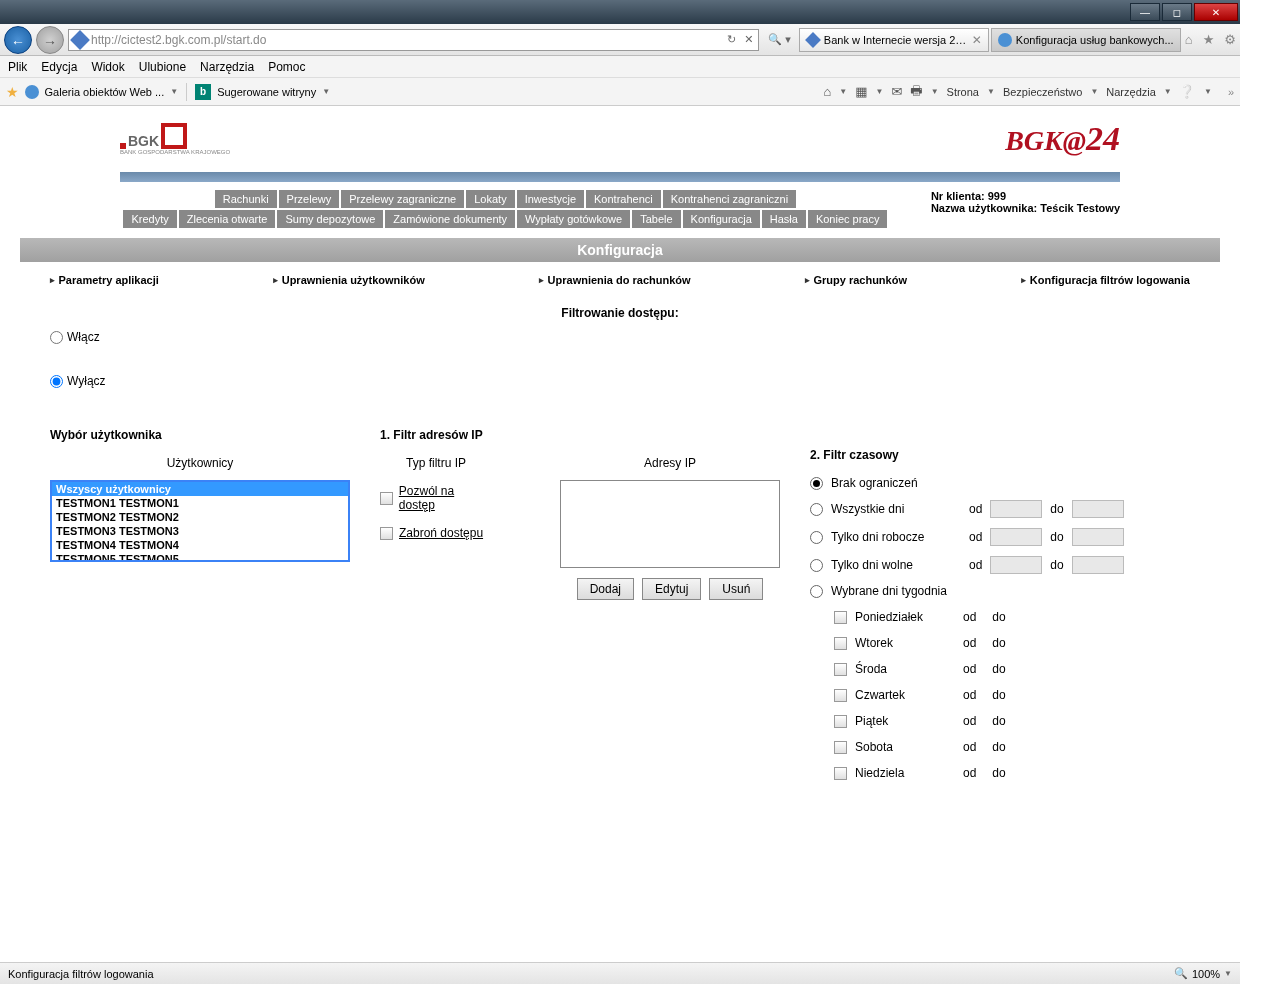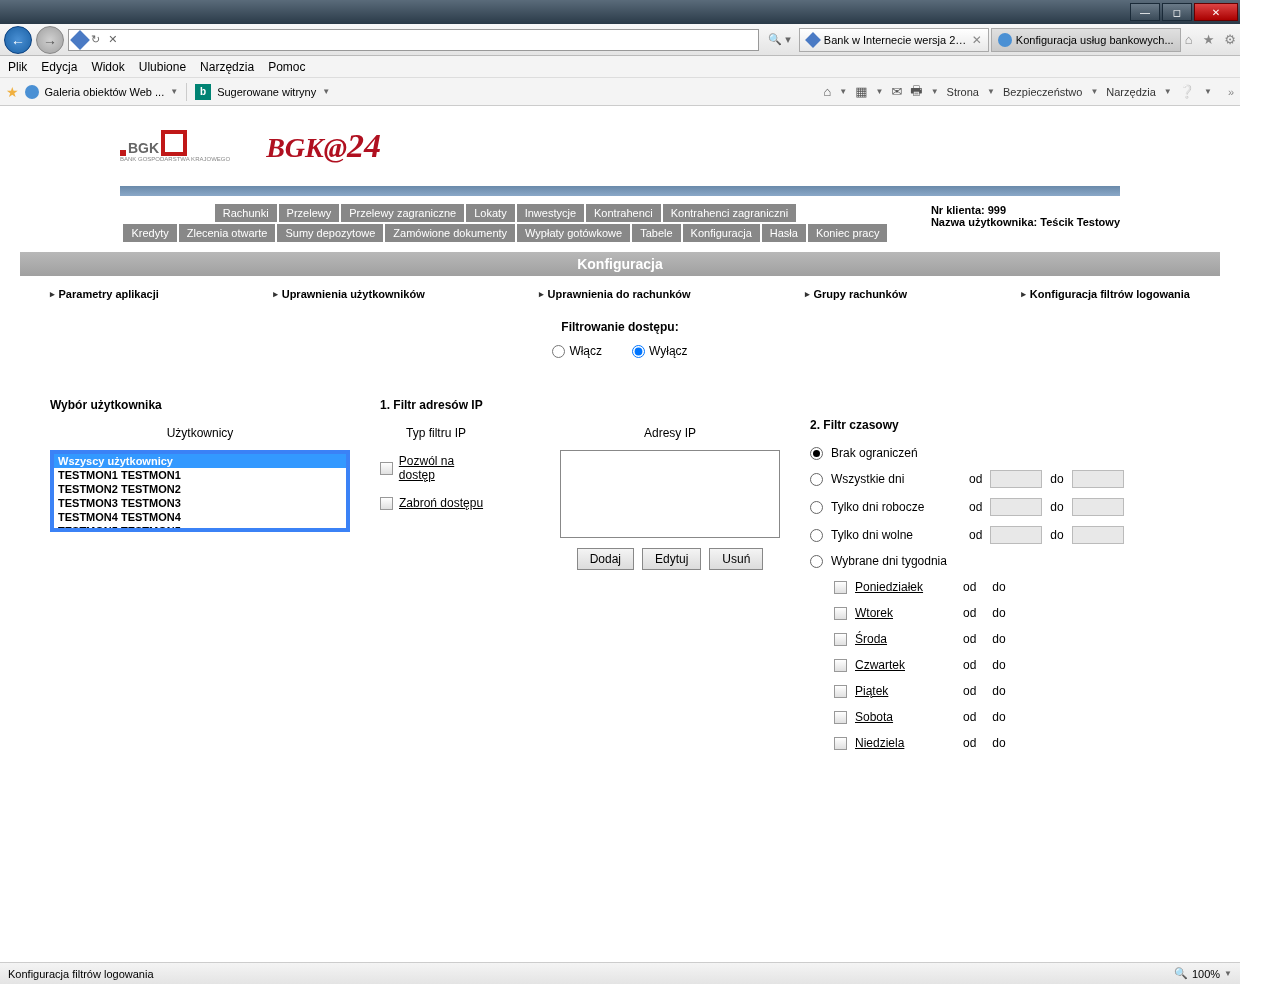--- a/index.html
+++ b/index.html
@@ -37,21 +37,21 @@
 .favbar { height: 28px; background: #f4f4f4; border-bottom: 1px solid #ccc; display: flex; align-items: center; padding: 0 6px; gap: 6px; font-size: 11px; }
 .favbar .star { color: #f0b040; font-size: 14px; }
 .favbar .sep { width: 1px; height: 18px; background: #ccc; margin: 0 2px; }
 .favbar .bing { width: 16px; height: 16px; background: #008373; color: #fff; display: flex; align-items: center; justify-content: center; font-size: 10px; font-weight: bold; }
 .favbar .right { margin-left: auto; display: flex; align-items: center; gap: 8px; color: #333; }
 .favbar .right .drop { font-size: 8px; color: #666; }
 .favbar .ico { font-size: 13px; color: #555; }
 
 
 .page { flex: 1; overflow: auto; background: #fff; }
-.banner { margin: 15px auto; width: 1000px; padding: 6px 0; display: flex; align-items: center; justify-content: flex-start; gap: 36px; }
+.banner { margin: 8px auto; width: 1000px; padding: 6px 0; display: flex; align-items: center; justify-content: space-between; gap: 36px; }
 .logo-left { display: flex; align-items: flex-end; gap: 4px; }
 .logo-sq { width: 26px; height: 26px; border: 4px solid #c01818; position: relative; }
 .logo-txt { font-size: 14px; font-weight: bold; color: #666; }
 .logo-sub { font-size: 6px; color: #888; }
 .logo-right { font-family: 'Times New Roman', serif; font-size: 28px; font-weight: bold; color: #b01020; font-style: italic; }
 .logo-right .at { color: #b01020; }
 .logo-right .num { color: #b01020; font-size: 34px; }
 .bannerbar { height: 10px; background: linear-gradient(#6a8aaa,#8aa8c8); width: 1000px; margin: 0 auto; }
 
 .navrow { width: 1000px; margin: 8px auto 2px; }
@@ -61,31 +61,31 @@
 .nav-area { display: flex; align-items: flex-start; gap: 40px; }
 
 .bigbar { width: 1200px; margin: 10px auto 0; height: 24px; background: linear-gradient(#b8b8b8,#a0a0a0); color: #fff; font-weight: bold; font-size: 14px; display: flex; align-items: center; justify-content: center; }
 
 .subnav { width: 1140px; margin: 12px auto; display: flex; justify-content: space-between; font-size: 11px; font-weight: bold; }
 .subnav .item { display: flex; align-items: center; gap: 4px; }
 .subnav .arrow { color: #333; font-size: 9px; }
 
 .content { width: 1140px; margin: 20px auto; }
 .filter-title { text-align: center; font-weight: bold; font-size: 12px; margin: 20px 0 10px; }
-.radios { display: flex; justify-content: center; gap: 30px; font-size: 12px; }
+.radios { display: flex; justify-content: center; gap: 30px; font-size: 12px; flex-direction: column; }
 .radios label { display: flex; align-items: center; gap: 4px; }
 
 .cols { display: flex; gap: 30px; margin-top: 40px; }
 .col1 { width: 300px; }
 .col2 { width: 400px; }
 .col3 { flex: 1; margin-top: 20px; }
 .colhead { font-weight: bold; font-size: 12px; margin-bottom: 14px; }
 .subhead { text-align: center; font-size: 12px; margin-bottom: 10px; }
 
-.userlist { border: 4px solid #3b82f6; height: 82px; font-size: 11px; font-weight: bold; overflow-y: scroll; background: #fff; }
+.userlist { border: 2px solid #3b82f6; height: 82px; font-size: 11px; font-weight: bold; overflow-y: scroll; background: #fff; }
 .userlist .u { padding: 0 4px; line-height: 14px; }
 .userlist .u.sel { background: #3399ff; color: #fff; }
 
 .ipfilter { display: flex; gap: 20px; }
 .ipleft { width: 160px; }
 .ipleft .chk { display: flex; align-items: center; gap: 6px; margin: 14px 0; font-size: 12px; text-decoration: underline; }
 .ipleft .chk .box { width: 13px; height: 13px; border: 1px solid #999; background: linear-gradient(#fff,#e0e0e0); }
 .ipright { flex: 1; margin-left: 48px; }
 .iptext { width: 220px; height: 88px; border: 1px solid #888; background: #fff; }
 .ipbtns { display: flex; gap: 8px; justify-content: center; margin-top: 10px; }
@@ -93,21 +93,21 @@
 
 .timefilter .row { display: flex; align-items: center; gap: 8px; margin: 10px 0; font-size: 12px; }
 .timefilter .row .rad { width: 13px; height: 13px; border: 1px solid #666; border-radius: 50%; display: flex; align-items: center; justify-content: center; flex-shrink: 0; }
 .timefilter .row .rad.on::after { content: ''; width: 7px; height: 7px; background: #000; border-radius: 50%; }
 .timefilter .row .lbl { width: 130px; }
 .timefilter .row .od, .timefilter .row .do { font-size: 12px; }
 .timefilter .row .inp { width: 52px; height: 18px; background: #e8e8e8; border: 1px solid #bbb; }
 .timefilter .days { margin-left: 24px; }
 .timefilter .days .drow { display: flex; align-items: center; gap: 8px; margin: 12px 0; font-size: 12px; }
 .timefilter .days .drow .box { width: 13px; height: 13px; border: 1px solid #999; background: linear-gradient(#fff,#e0e0e0); flex-shrink: 0; }
-.timefilter .days .drow .dlbl { width: 100px; text-decoration: underline; }
+.timefilter .days .drow .dlbl { width: 100px; }
 
 .savebtn { text-align: center; margin: 20px 0; }
 
 .statusbar { position: fixed; bottom: 0; left: 0; right: 0; height: 22px; background: linear-gradient(#f4f4f4,#e4e4e4); border-top: 1px solid #ccc; display: flex; align-items: center; padding: 0 8px; font-size: 11px; width: 1240px; }
 .statusbar .zoom { margin-left: auto; display: flex; align-items: center; gap: 4px; }
 </style>
 </head>
 <body>
 
 <div class="window">
@@ -116,20 +116,21 @@
   <div class="btn">—</div>
   <div class="btn">◻</div>
   <div class="btn close">✕</div>
 </div>
 
 <div class="navbar">
   <div class="navbtn">←</div>
   <div class="navbtn fwd">→</div>
   <div class="urlbar">
     <div class="favicon"></div>
+    <input value="http://cictest2.bgk.com.pl/start.do" style="">
     <div class="searchbtns">
       <span>↻</span>
       <span>✕</span>
     </div>
   </div>
   <div class="searchbtns" style="margin-left:6px;">
     <span>🔍 ▾</span>
   </div>
   <div class="tabs">
     <div class="tab">

